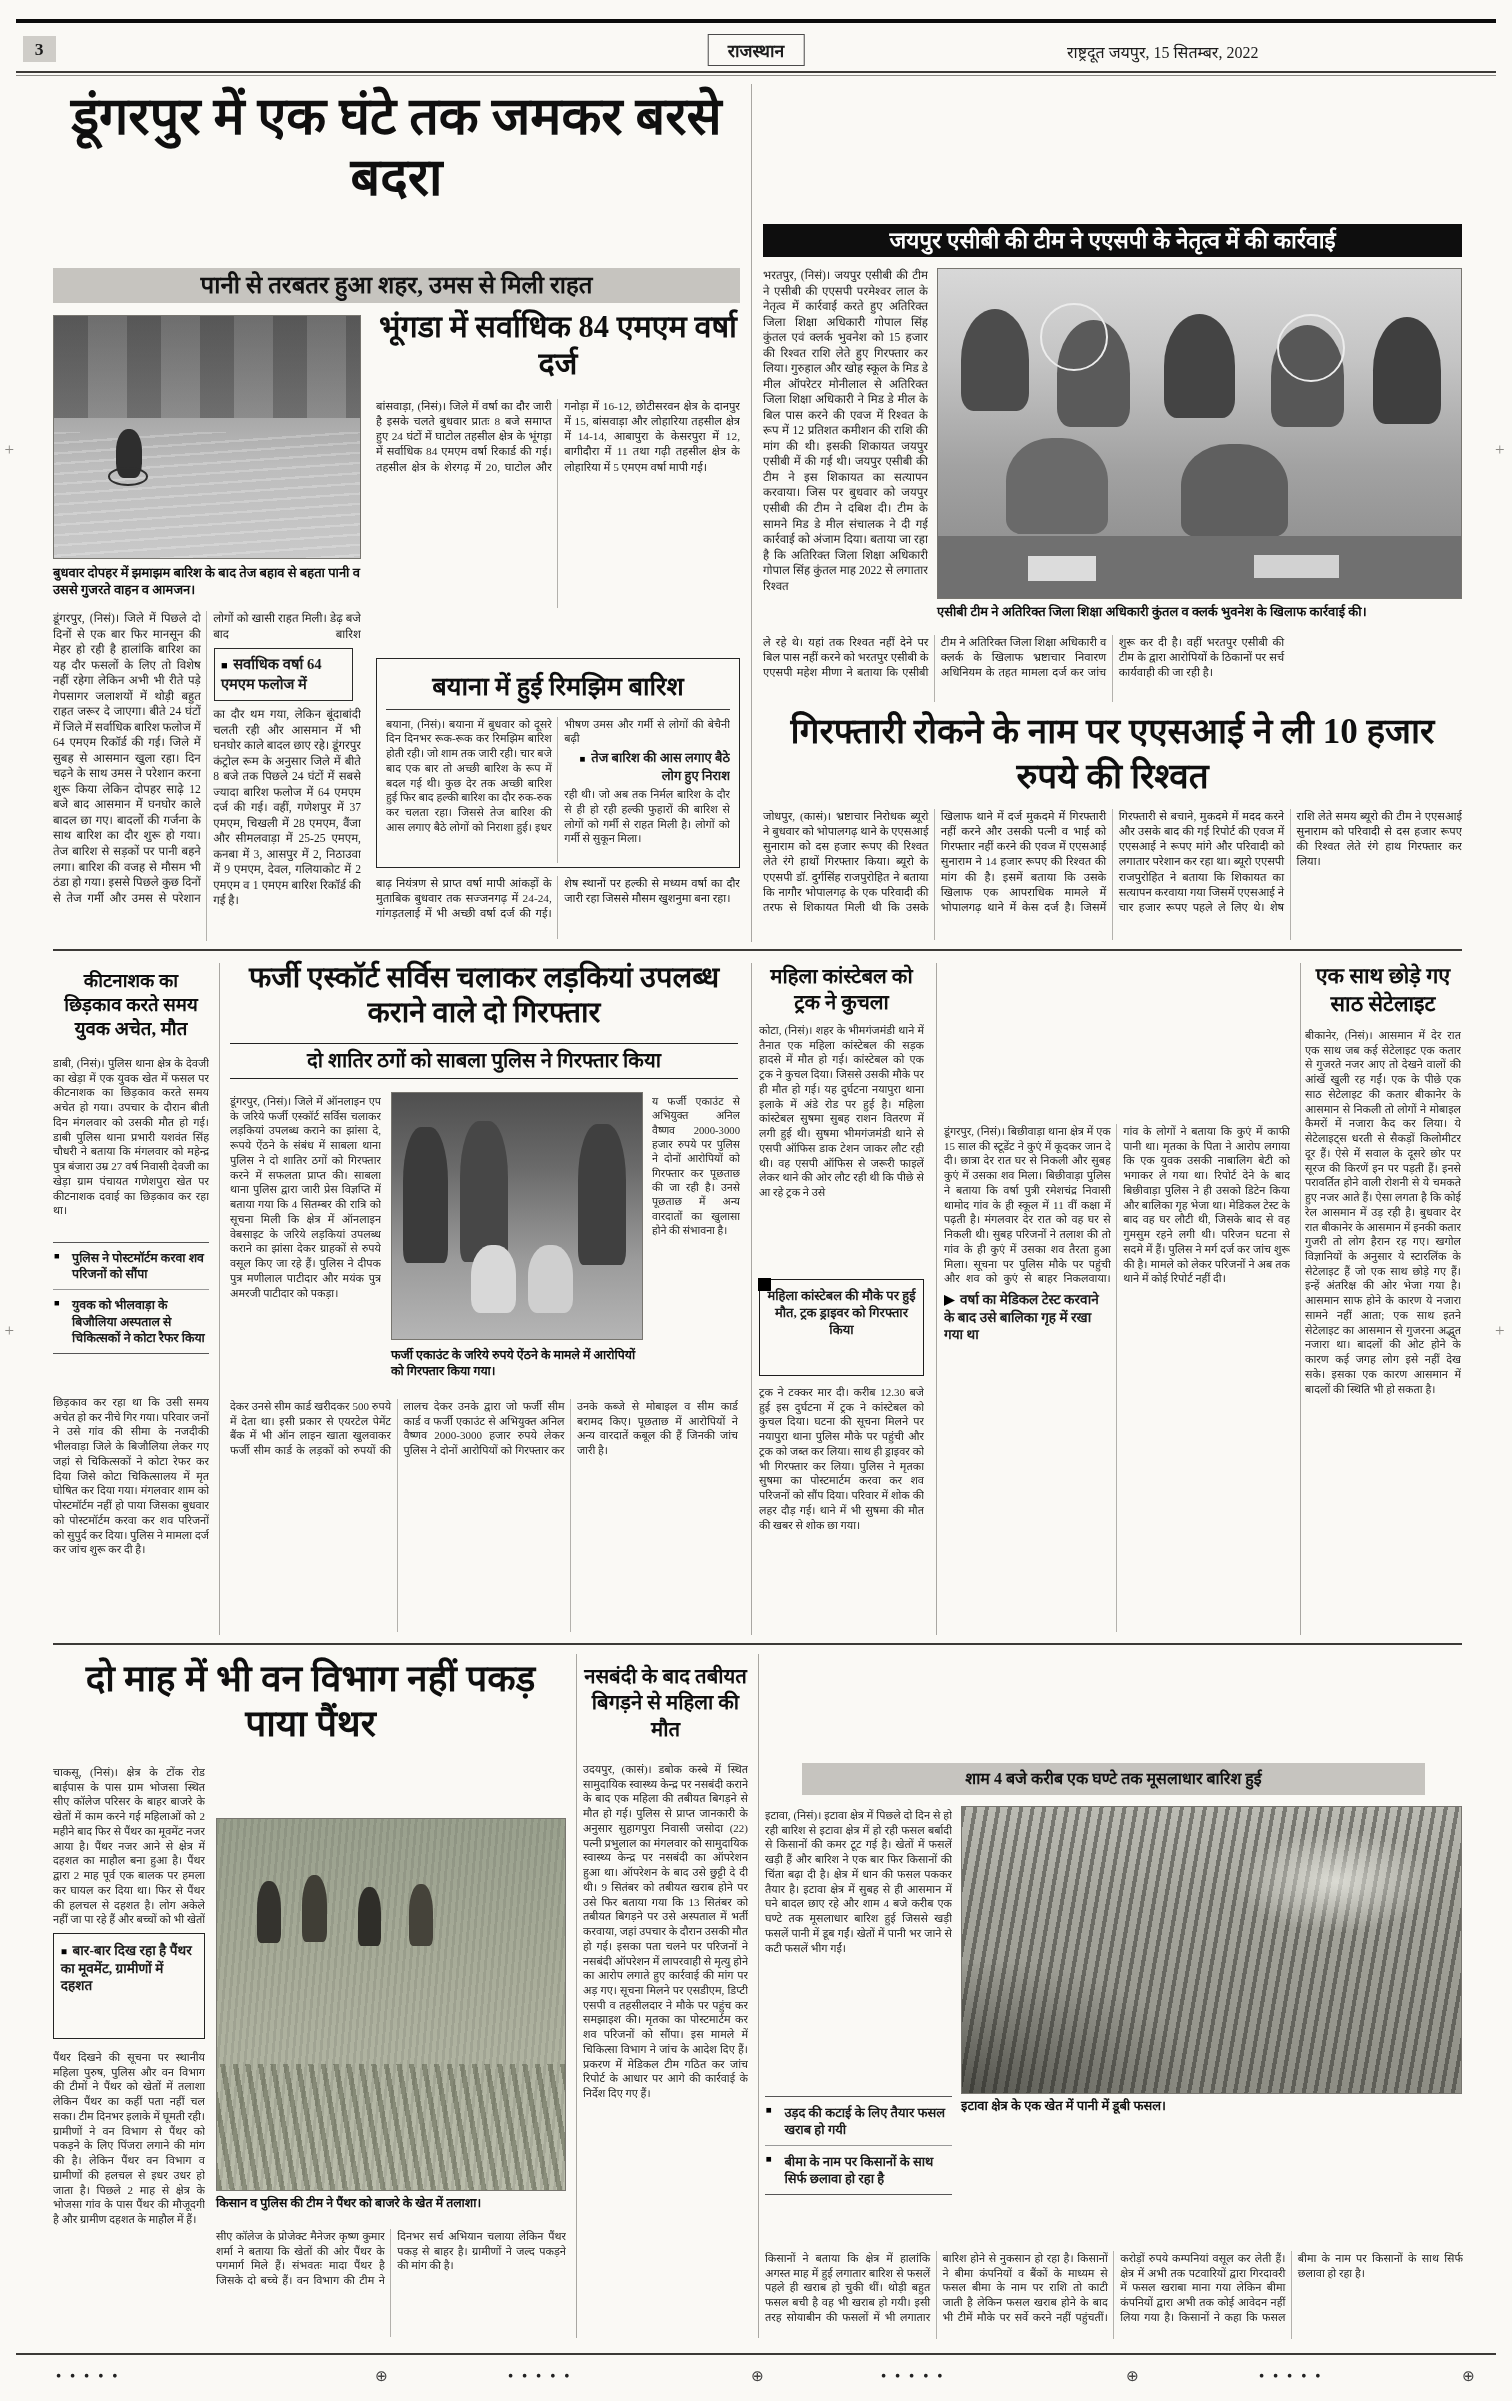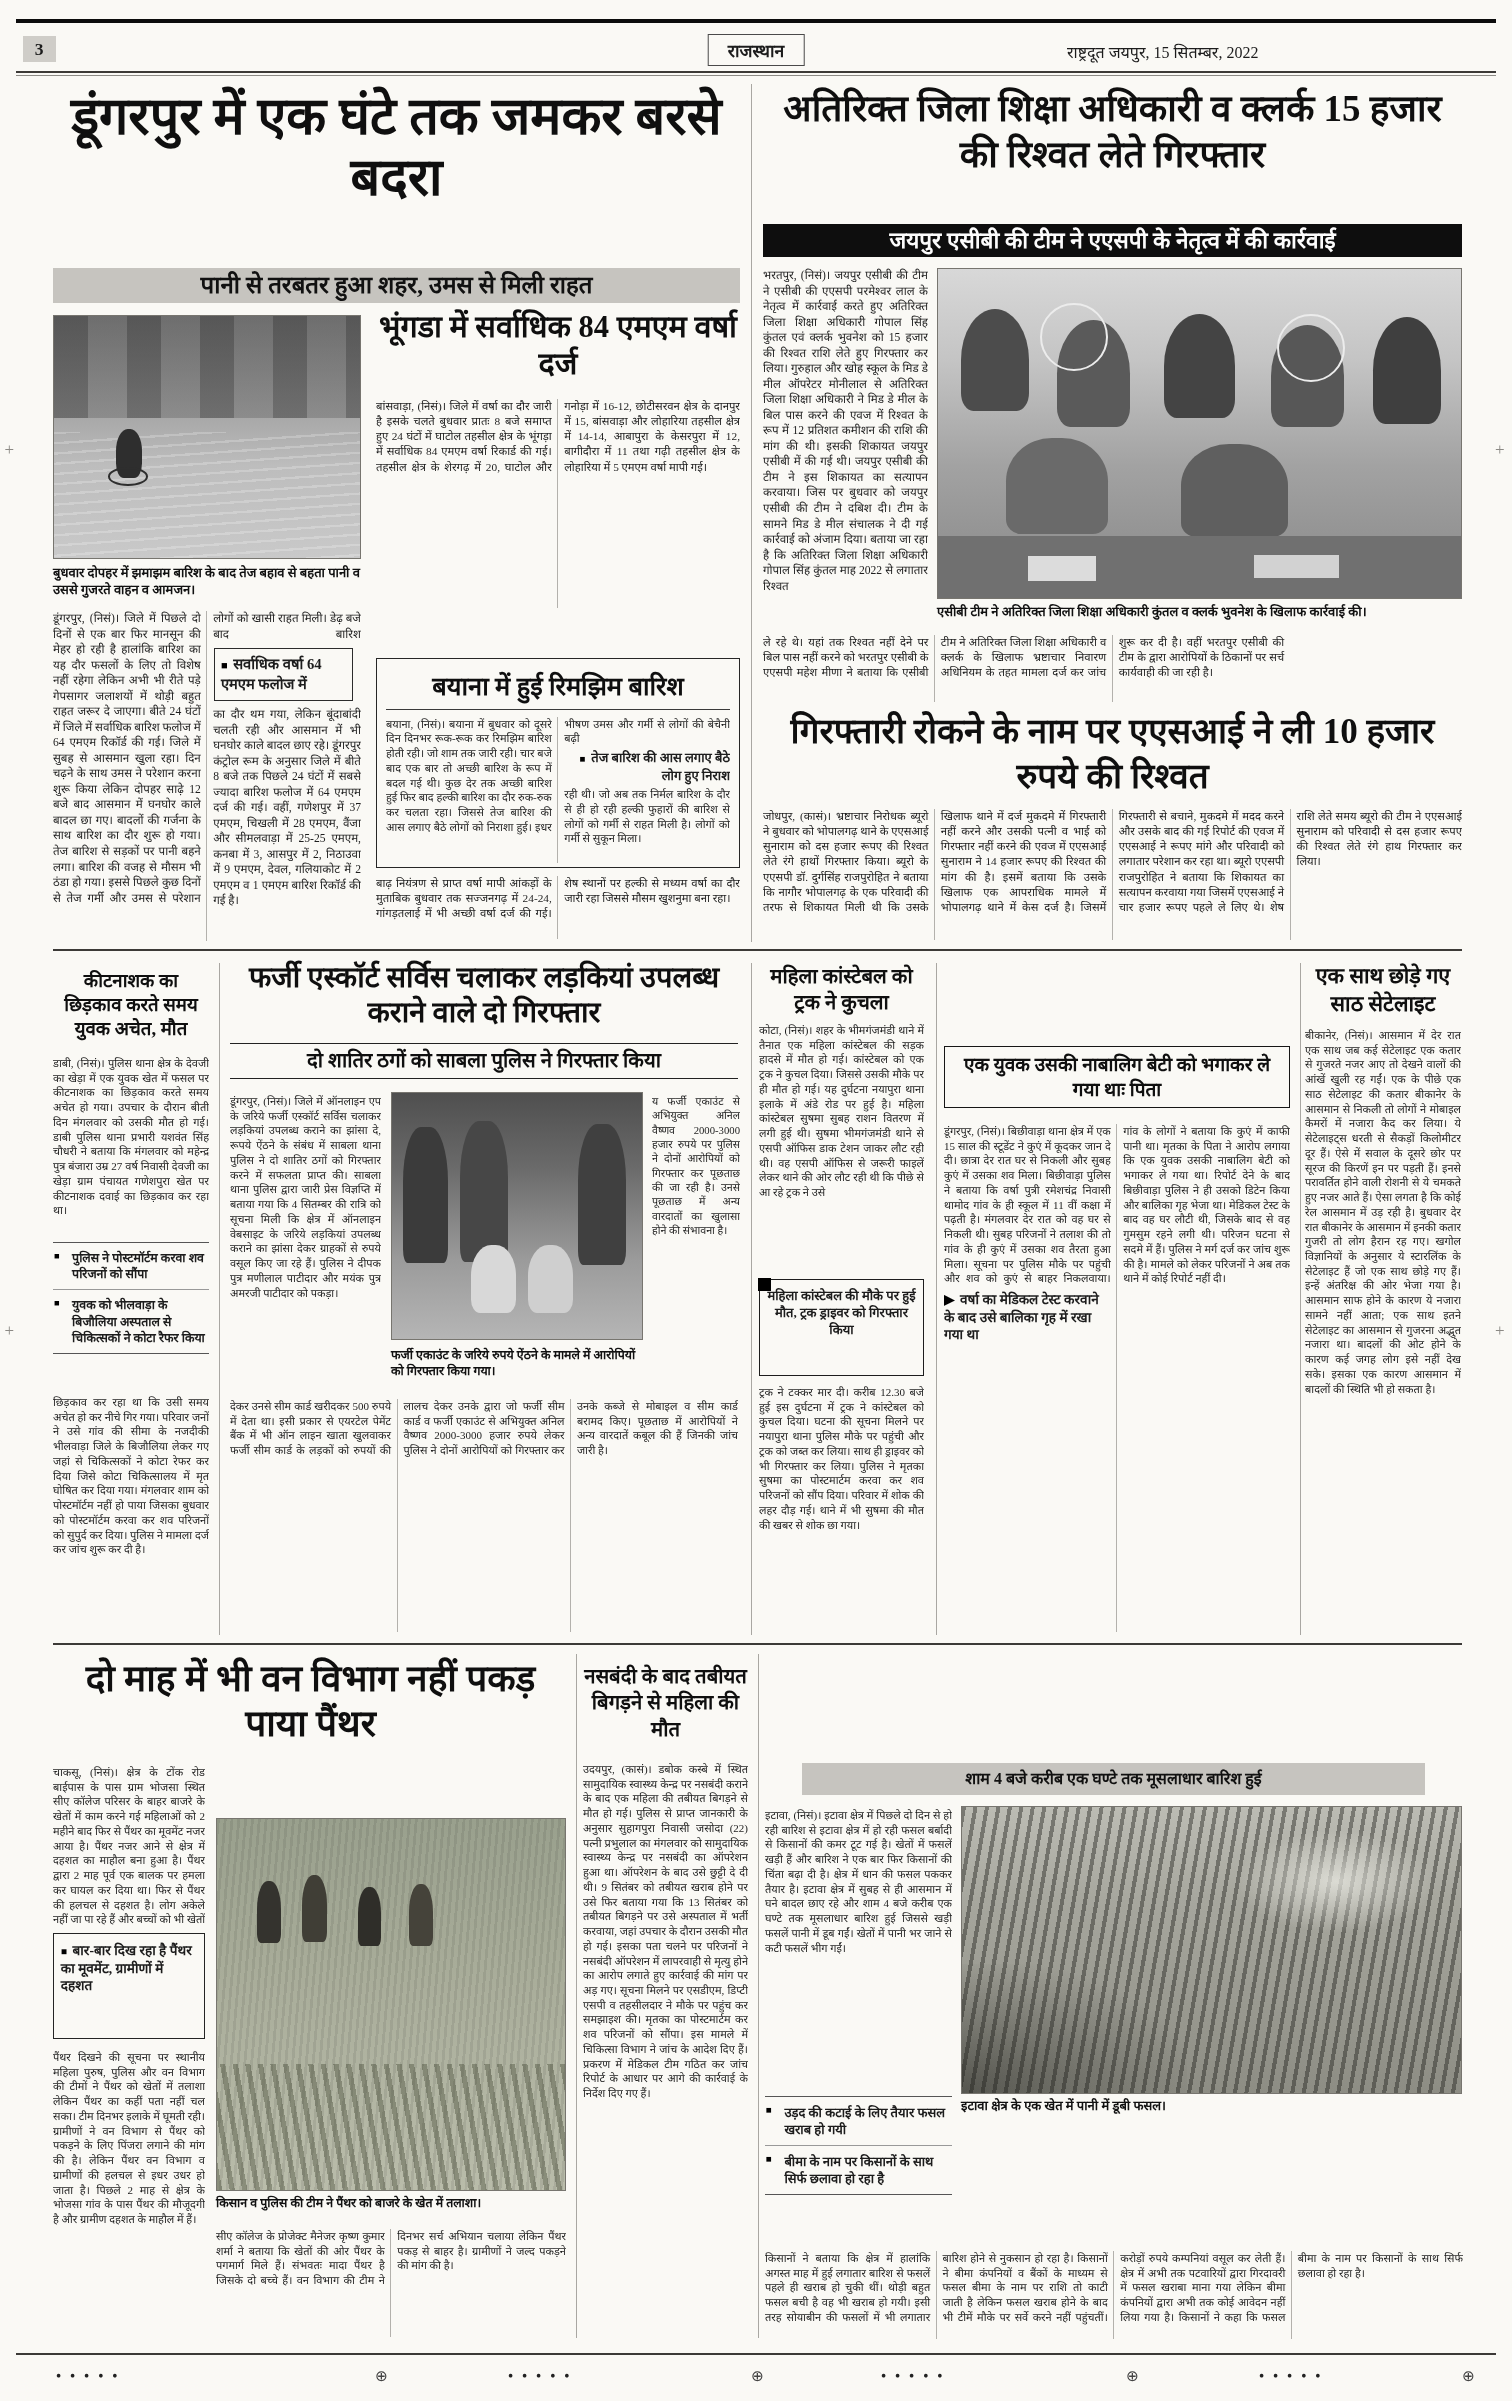--- a/index.html
+++ b/index.html
@@ -73,21 +73,20 @@
     <div class="bt c2" style="font-size:11px;height:146px">
       <span>बयाना, (निसं)। बयाना में बुधवार को दूसरे दिन दिनभर रूक-रूक कर रिमझिम बारिश होती रही। जो शाम तक जारी रही। चार बजे बाद एक बार तो अच्छी बारिश के रूप में बदल गई थी। कुछ देर तक अच्छी बारिश हुई फिर बाद हल्की बारिश का दौर रुक-रुक कर चलता रहा। जिससे तेज बारिश की आस लगाए बैठे लोगों को निराशा हुई। इधर भीषण उमस और गर्मी से लोगों की बेचैनी बढ़ी</span>
       <span class="flow-lead"><span class="sqb">■</span><span>तेज बारिश की आस लगाए बैठे लोग हुए निराश</span></span>
       <span>रही थी। जो अब तक निर्मल बारिश के दौर से ही हो रही हल्की फुहारों की बारिश से लोगों को गर्मी से राहत मिली है। लोगों को गर्मी से सुकून मिला।</span>
     </div>
   </div>
   <div class="abs bt c2" style="left:376px;top:876px;width:364px;height:63px;font-size:11.3px">बाढ़ नियंत्रण से प्राप्त वर्षा मापी आंकड़ों के मुताबिक बुधवार तक सज्जनगढ़ में 24-24, गांगड़तलाई में भी अच्छी वर्षा दर्ज की गई। शेष स्थानों पर हल्की से मध्यम वर्षा का दौर जारी रहा जिससे मौसम खुशनुमा बना रहा।</div>
 
   <div class="vrule" style="left:751px;top:84px;height:858px"></div>
 
-  <div class="abs hl" style="left:763px;top:86px;width:699px;font-size:37px;line-height:1.25">अतिरिक्त जिला शिक्षा अधिकारी व क्लर्क 15 हजार की रिश्वत लेते गिरफ्तार</div>
   <div class="abs bar-black" style="left:763px;top:224px;width:699px;height:33px;font-size:22.6px;line-height:33px">जयपुर एसीबी की टीम ने एएसपी के नेतृत्व में की कार्रवाई</div>
   <div class="abs bt" style="left:763px;top:268px;width:165px;height:331px">भरतपुर, (निसं)। जयपुर एसीबी की टीम ने एसीबी की एएसपी परमेश्वर लाल के नेतृत्व में कार्रवाई करते हुए अतिरिक्त जिला शिक्षा अधिकारी गोपाल सिंह कुंतल एवं क्लर्क भुवनेश को 15 हजार की रिश्वत राशि लेते हुए गिरफ्तार कर लिया। गुरुहाल और खोह स्कूल के मिड डे मील ऑपरेटर मोनीलाल से अतिरिक्त जिला शिक्षा अधिकारी ने मिड डे मील के बिल पास करने की एवज में रिश्वत के रूप में 12 प्रतिशत कमीशन की राशि की मांग की थी। इसकी शिकायत जयपुर एसीबी में की गई थी। जयपुर एसीबी की टीम ने इस शिकायत का सत्यापन करवाया। जिस पर बुधवार को जयपुर एसीबी की टीम ने दबिश दी। टीम के सामने मिड डे मील संचालक ने दी गई कार्रवाई को अंजाम दिया। बताया जा रहा है कि अतिरिक्त जिला शिक्षा अधिकारी गोपाल सिंह कुंतल माह 2022 से लगातार रिश्वत</div>
 
   <div class="photo" style="left:937px;top:268px;width:525px;height:331px;background:linear-gradient(180deg,#d8d8d8 0%,#c4c4c4 28%,#a2a2a2 60%,#878787 100%)">
     <div class="blob" style="left:22.6px;top:40px;width:68px;height:102px;background:#4c4c4c;border-radius:50% 50% 18% 18%"></div>
     <div class="blob" style="left:119px;top:51px;width:73px;height:107px;background:#5a5a5a;border-radius:50% 50% 18% 18%"></div>
     <div class="blob" style="left:226px;top:45px;width:71px;height:104px;background:#444;border-radius:50% 50% 18% 18%"></div>
     <div class="blob" style="left:333px;top:56px;width:73px;height:102px;background:#575757;border-radius:50% 50% 18% 18%"></div>
     <div class="blob" style="left:435px;top:48px;width:68px;height:107px;background:#3f3f3f;border-radius:50% 50% 18% 18%"></div>
     <div class="blob" style="left:68px;top:169px;width:102px;height:96px;background:#6a6a6a;border-radius:45% 45% 15% 15%"></div>
@@ -141,21 +140,20 @@
   <div class="abs bt c3" style="left:230px;top:1399px;width:508px;height:233px;font-size:11px">देकर उनसे सीम कार्ड खरीदकर 500 रुपये में देता था। इसी प्रकार से एयरटेल पेमेंट बैंक में भी ऑन लाइन खाता खुलवाकर फर्जी सीम कार्ड के लड़कों को रुपयों की लालच देकर उनके द्वारा जो फर्जी सीम कार्ड व फर्जी एकाउंट से अभियुक्त अनिल वैष्णव 2000-3000 हजार रुपये लेकर पुलिस ने दोनों आरोपियों को गिरफ्तार कर उनके कब्जे से मोबाइल व सीम कार्ड बरामद किए। पूछताछ में आरोपियों ने अन्य वारदातें कबूल की हैं जिनकी जांच जारी है।</div>
 
   <div class="abs hl" style="left:759px;top:963px;width:165px;font-size:20.3px;line-height:1.3">महिला कांस्टेबल को ट्रक ने कुचला</div>
   <div class="abs bt" style="left:759px;top:1023px;width:165px;height:251px;font-size:11px">कोटा, (निसं)। शहर के भीमगंजमंडी थाने में तैनात एक महिला कांस्टेबल की सड़क हादसे में मौत हो गई। कांस्टेबल को एक ट्रक ने कुचल दिया। जिससे उसकी मौके पर ही मौत हो गई। यह दुर्घटना नयापुरा थाना इलाके में अंडे रोड पर हुई है। महिला कांस्टेबल सुषमा सुबह राशन वितरण में लगी हुई थी। सुषमा भीमगंजमंडी थाने से एसपी ऑफिस डाक टेशन जाकर लौट रही थी। वह एसपी ऑफिस से जरूरी फाइलें लेकर थाने की ओर लौट रही थी कि पीछे से आ रहे ट्रक ने उसे</div>
   <div class="abs" style="left:759px;top:1279px;width:165px;height:97px;border:1.7px solid #1d1d1d;padding:8px 6.8px;font-weight:bold;font-size:13px;line-height:1.3;text-align:center">
     <div class="blob" style="left:-1.7px;top:-1.7px;width:12.4px;height:12.4px;background:#000"></div>
     <span>महिला कांस्टेबल की मौके पर हुई मौत, ट्रक ड्राइवर को गिरफ्तार किया</span>
   </div>
   <div class="abs bt" style="left:759px;top:1385px;width:165px;height:248px;font-size:11px">ट्रक ने टक्कर मार दी। करीब 12.30 बजे हुई इस दुर्घटना में ट्रक ने कांस्टेबल को कुचल दिया। घटना की सूचना मिलने पर नयापुरा थाना पुलिस मौके पर पहुंची और ट्रक को जब्त कर लिया। साथ ही ड्राइवर को भी गिरफ्तार कर लिया। पुलिस ने मृतका सुषमा का पोस्टमार्टम करवा कर शव परिजनों को सौंप दिया। परिवार में शोक की लहर दौड़ गई। थाने में भी सुषमा की मौत की खबर से शोक छा गया।</div>
 
-  <div class="abs hl" style="left:944px;top:1046px;width:346px;height:62px;border:1.7px solid #161616;font-size:19px;line-height:1.35;padding:4.5px 11.3px">एक युवक उसकी नाबालिग बेटी को भगाकर ले गया थाः पिता</div>
   <div class="abs bt c2" style="left:944px;top:1124px;width:346px;height:508px;font-size:11px">
     <span>डूंगरपुर, (निसं)। बिछीवाड़ा थाना क्षेत्र में एक 15 साल की स्टूडेंट ने कुएं में कूदकर जान दे दी। छात्रा देर रात घर से निकली और सुबह कुएं में उसका शव मिला। बिछीवाड़ा पुलिस ने बताया कि वर्षा पुत्री रमेशचंद्र निवासी थामोद गांव के ही स्कूल में 11 वीं कक्षा में पढ़ती है। मंगलवार देर रात को वह घर से निकली थी। सुबह परिजनों ने तलाश की तो गांव के ही कुएं में उसका शव तैरता हुआ मिला। सूचना पर पुलिस मौके पर पहुंची और शव को कुएं से बाहर निकलवाया।</span>
     <span class="flow-box2"><span class="tri">▶</span><span>वर्षा का मेडिकल टेस्ट करवाने के बाद उसे बालिका गृह में रखा गया था</span></span>
     <span>गांव के लोगों ने बताया कि कुएं में काफी पानी था। मृतका के पिता ने आरोप लगाया कि एक युवक उसकी नाबालिग बेटी को भगाकर ले गया था। रिपोर्ट देने के बाद बिछीवाड़ा पुलिस ने ही उसको डिटेन किया और बालिका गृह भेजा था। मेडिकल टेस्ट के बाद वह घर लौटी थी, जिसके बाद से वह गुमसुम रहने लगी थी। परिजन घटना से सदमे में हैं। पुलिस ने मर्ग दर्ज कर जांच शुरू की है। मामले को लेकर परिजनों ने अब तक थाने में कोई रिपोर्ट नहीं दी।</span>
   </div>
 
   <div class="abs hl" style="left:1305px;top:963px;width:156px;font-size:21.5px;line-height:1.28">एक साथ छोड़े गए साठ सेटेलाइट</div>
   <div class="abs bt" style="left:1305px;top:1028px;width:156px;height:605px;font-size:11px">बीकानेर, (निसं)। आसमान में देर रात एक साथ जब कई सेटेलाइट एक कतार से गुजरते नजर आए तो देखने वालों की आंखें खुली रह गईं। एक के पीछे एक साठ सेटेलाइट की कतार बीकानेर के आसमान से निकली तो लोगों ने मोबाइल कैमरों में नजारा कैद कर लिया। ये सेटेलाइट्स धरती से सैकड़ों किलोमीटर दूर हैं। ऐसे में सवाल के दूसरे छोर पर सूरज की किरणें इन पर पड़ती हैं। इनसे परावर्तित होने वाली रोशनी से ये चमकते हुए नजर आते हैं। ऐसा लगता है कि कोई रेल आसमान में उड़ रही है। बुधवार देर रात बीकानेर के आसमान में इनकी कतार गुजरी तो लोग हैरान रह गए। खगोल विज्ञानियों के अनुसार ये स्टारलिंक के सेटेलाइट हैं जो एक साथ छोड़े गए हैं। इन्हें अंतरिक्ष की ओर भेजा गया है। आसमान साफ होने के कारण ये नजारा सामने नहीं आता; एक साथ इतने सेटेलाइट का आसमान से गुजरना अद्भुत नजारा था। बादलों की ओट होने के कारण कई जगह लोग इसे नहीं देख सके। इसका एक कारण आसमान में बादलों की स्थिति भी हो सकता है।</div>
 
   <div class="hrule" style="left:53px;top:1643px;width:1409px;height:1.7px"></div>

